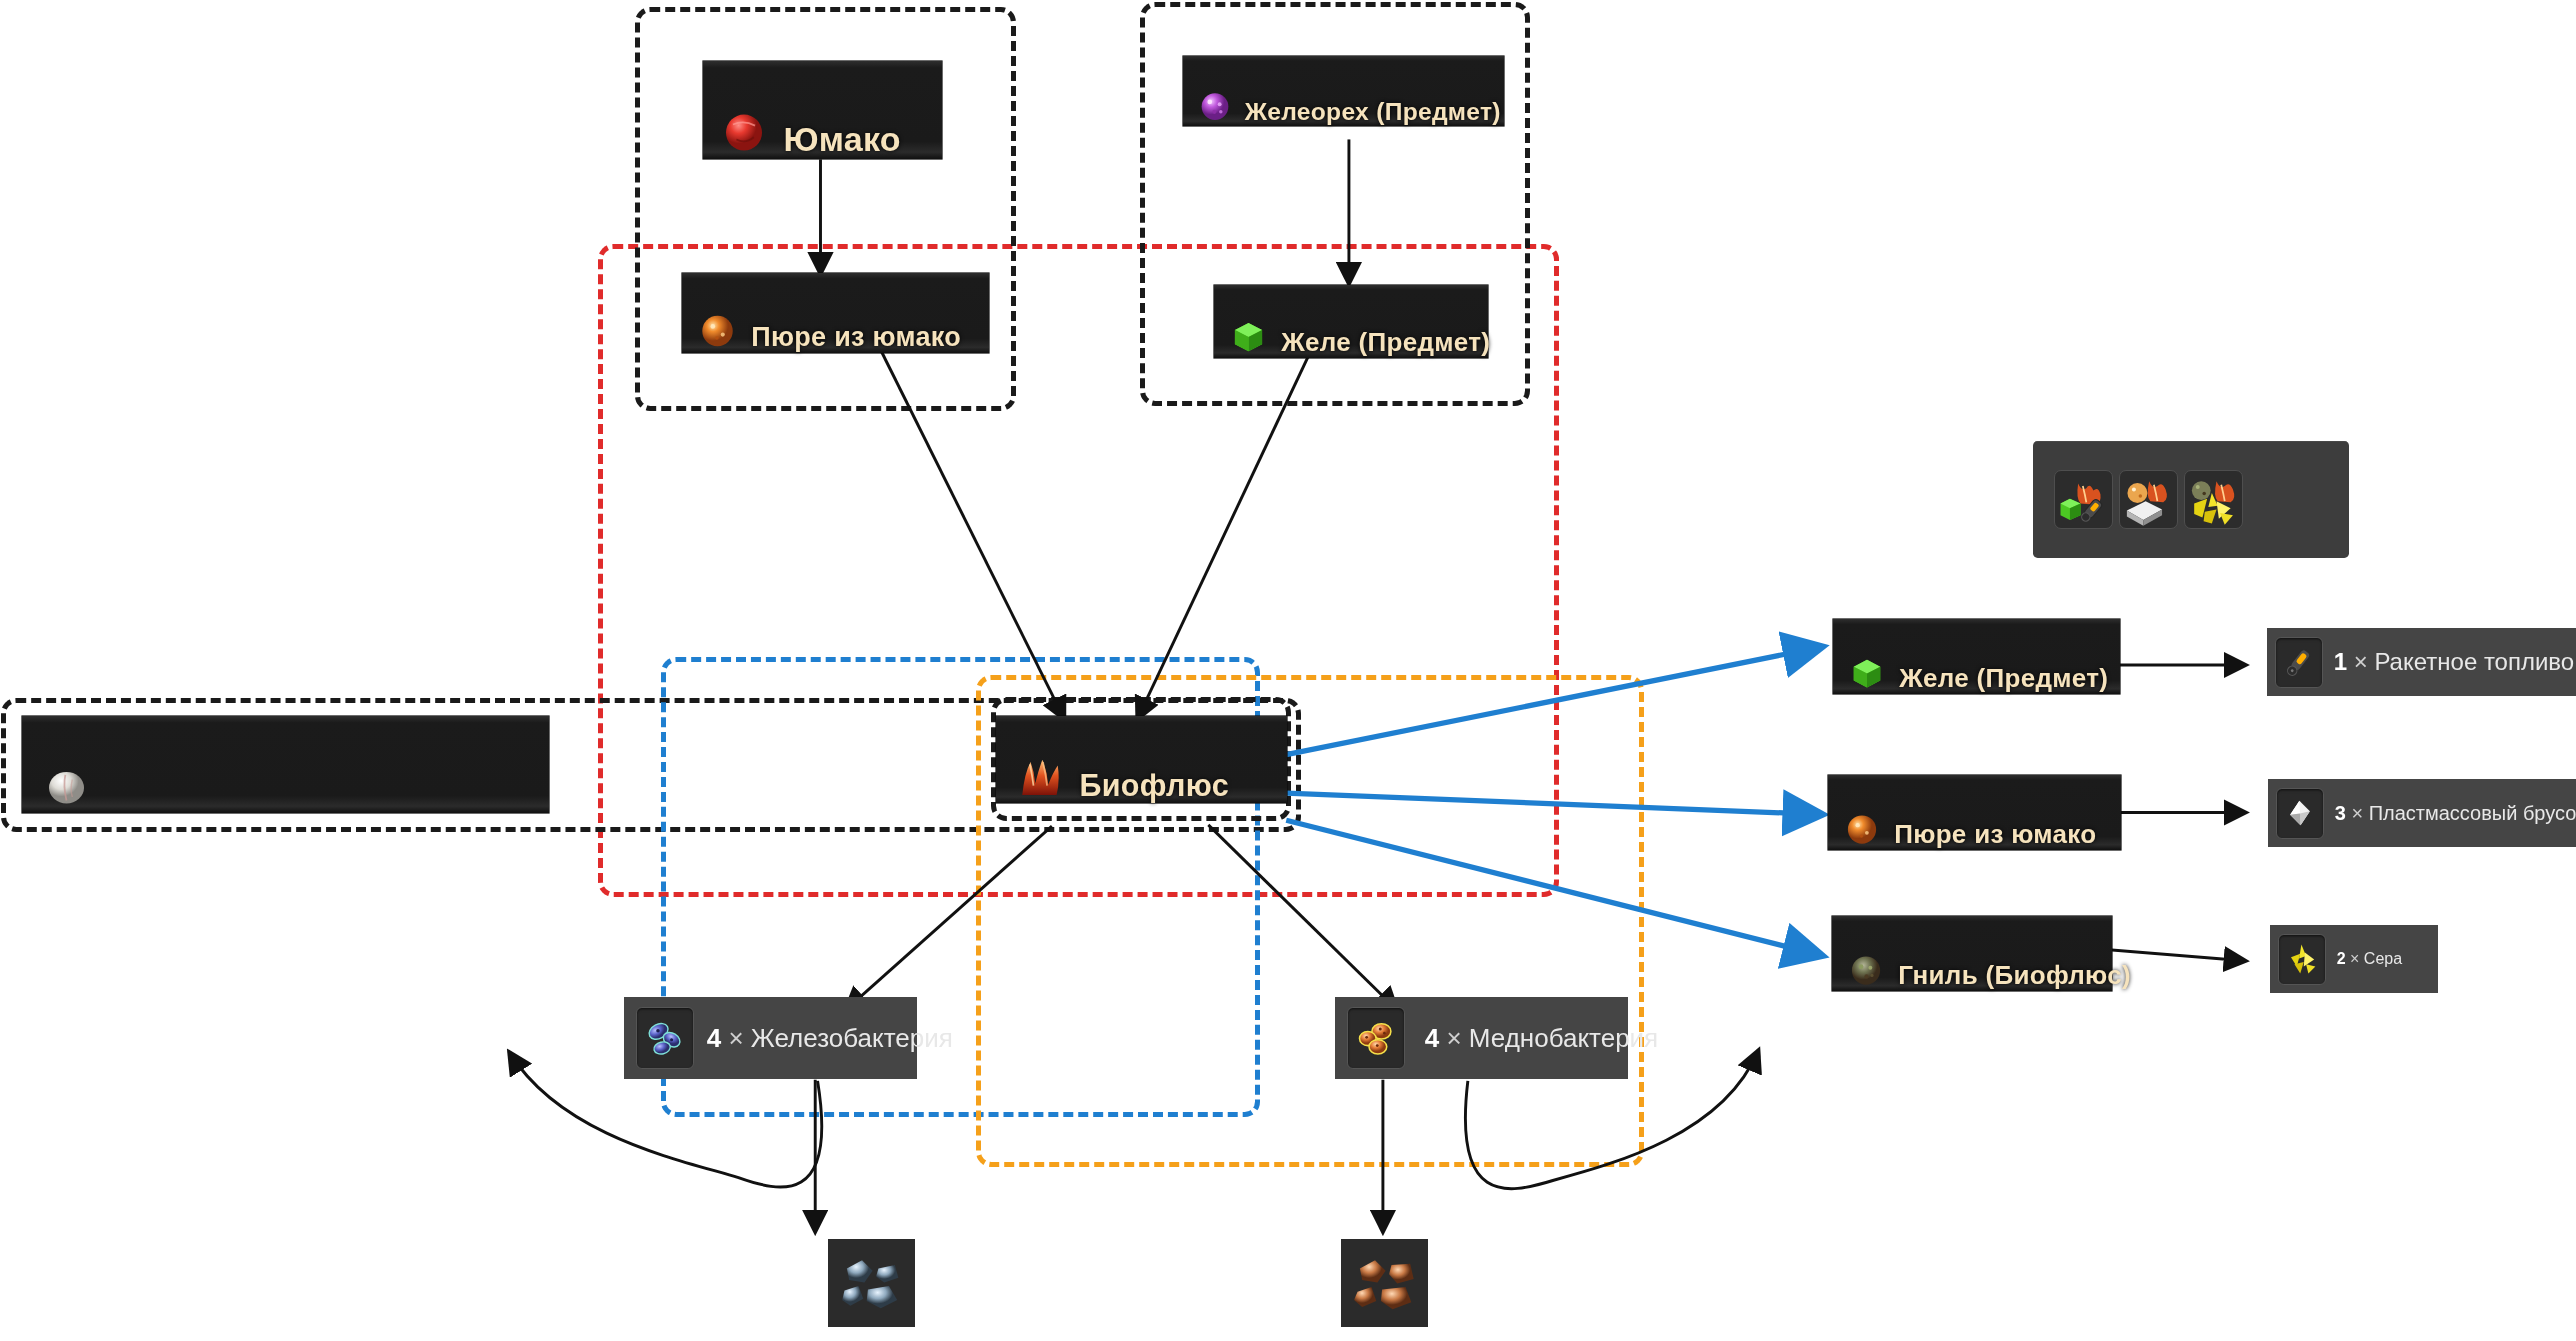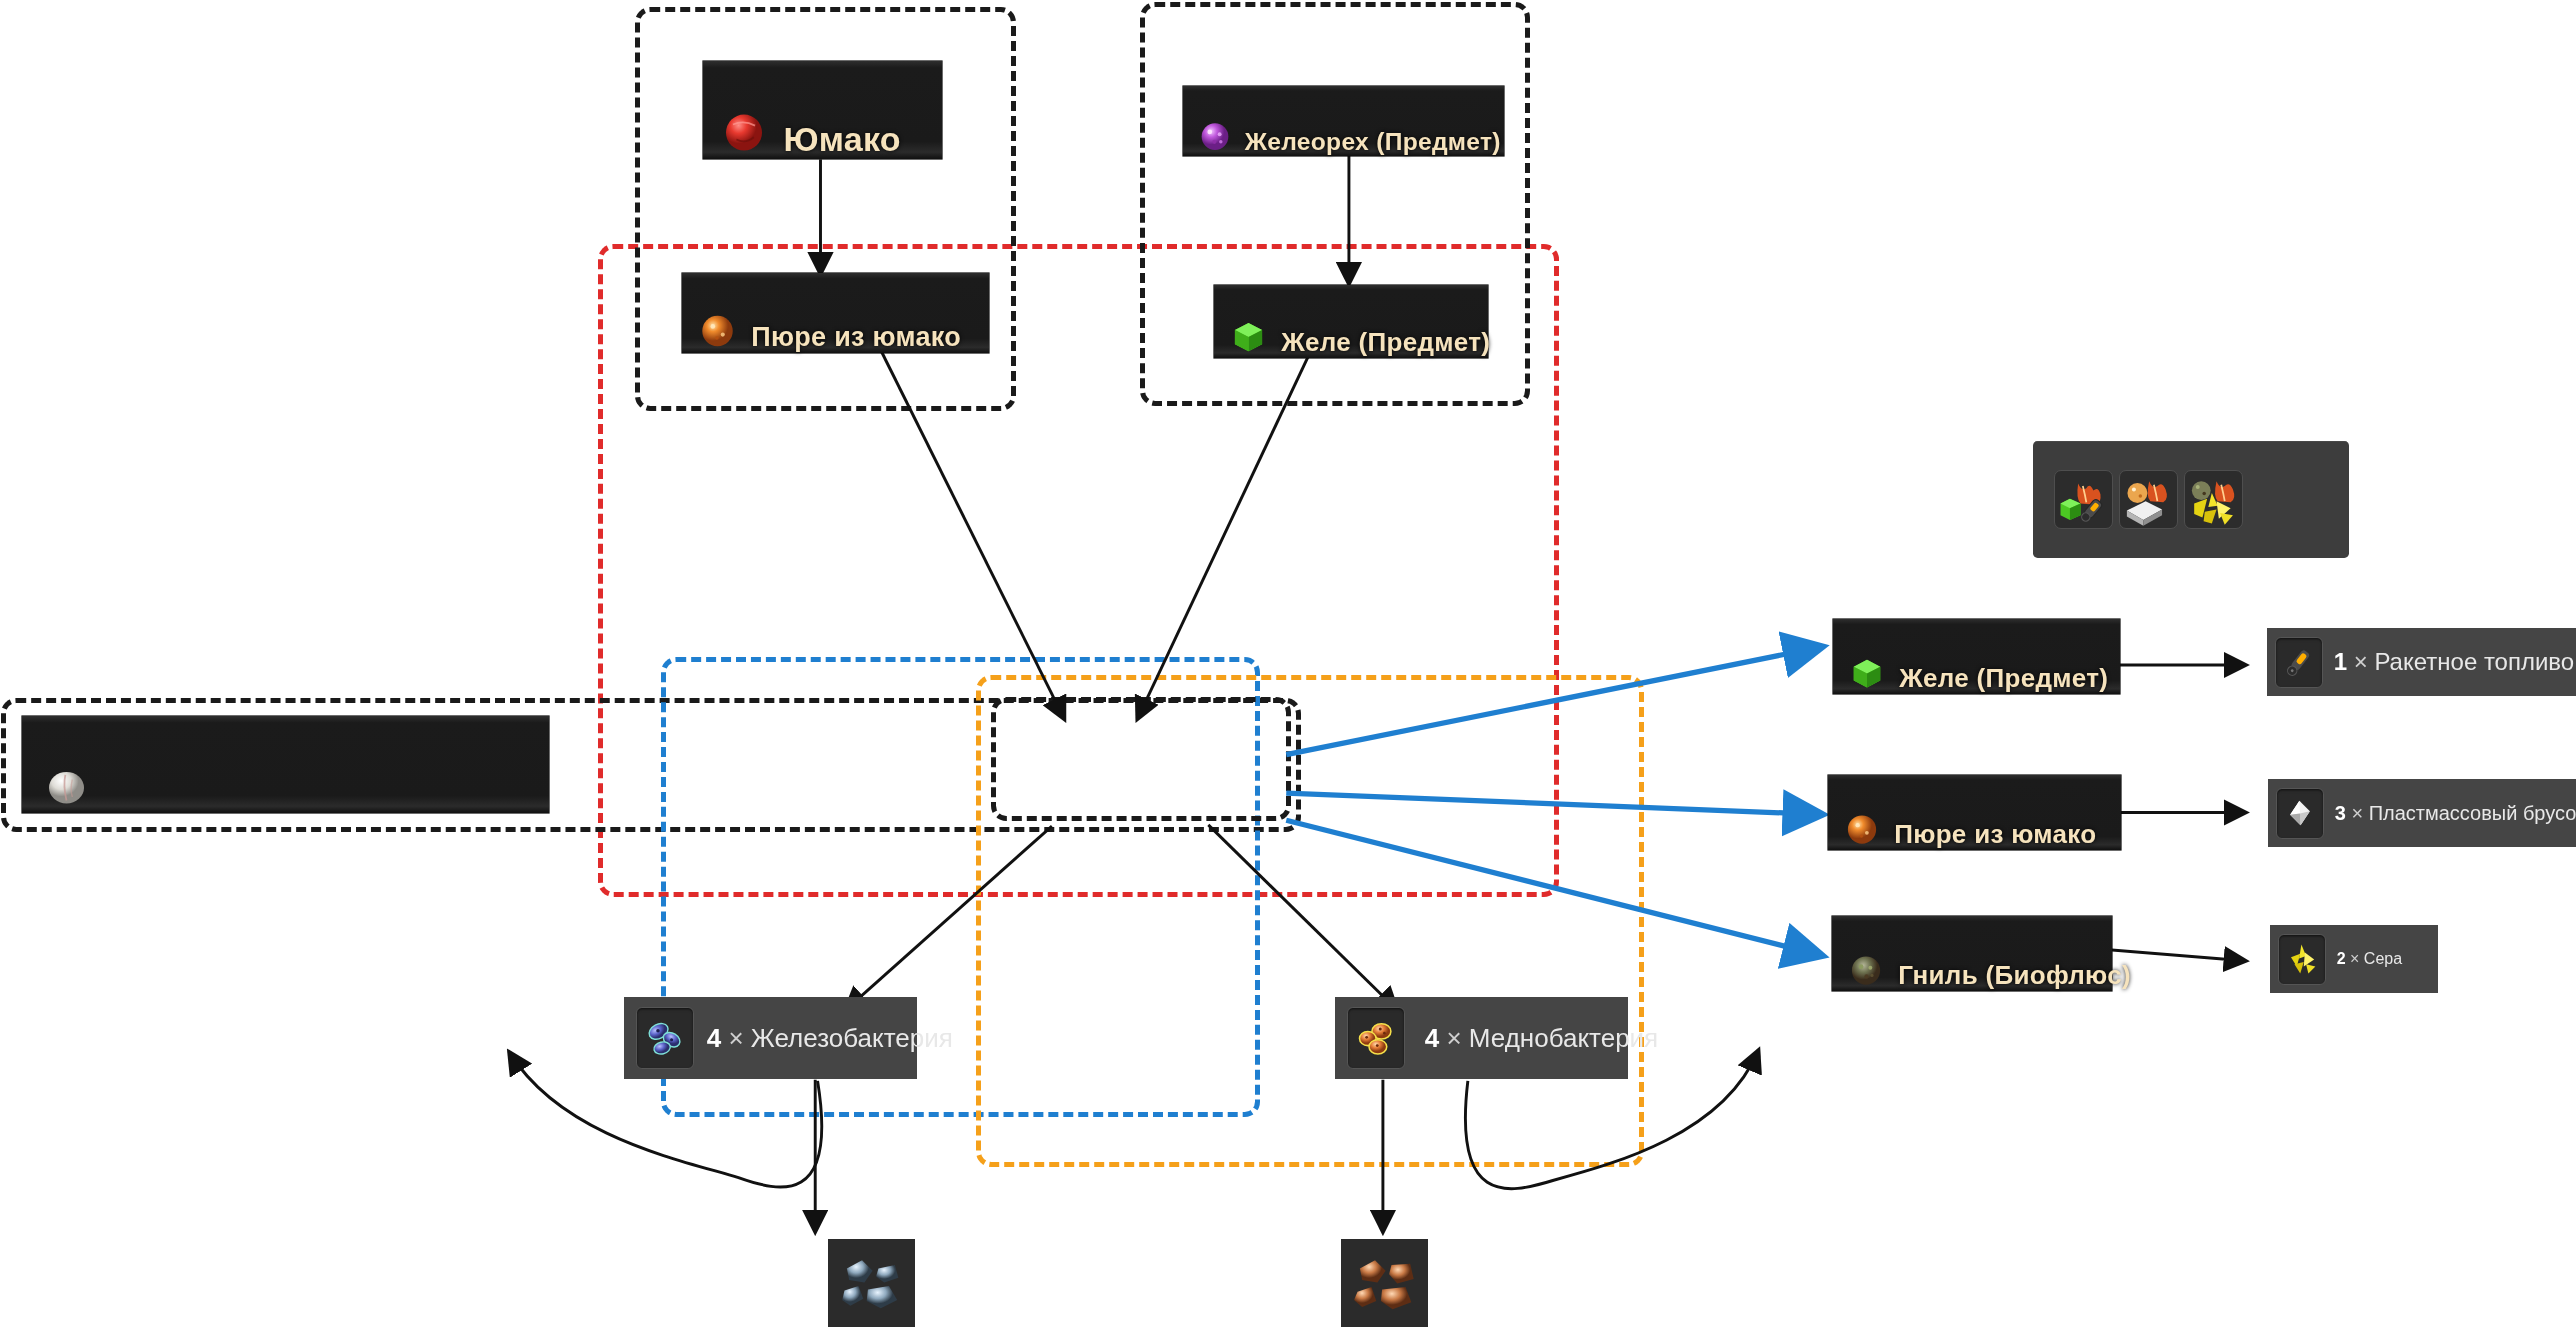--- a/index.html
+++ b/index.html
@@ -120,21 +120,21 @@
           </defs>
         <circle cx="35" cy="36" r="26" fill="url(#g-mash)"></circle>
         <circle cx="27" cy="28" r="4" fill="#ffe9c0" opacity=".85"></circle>
         <circle cx="44" cy="42" r="3.5" fill="#ffd08a" opacity=".8"></circle>
         <circle cx="34" cy="48" r="3" fill="#b8500f" opacity=".8"></circle>
       </svg>
     </span>
     <span class="txt" style="font-size:27px;margin-left:13px;">Пюре из юмако</span>
   </div>
 
-  <div class="plaque" style="left:1183px;top:86px;width:321px;height:70px;padding:0 14px;">
+  <div class="plaque" style="left:1183px;top:56px;width:321px;height:70px;padding:0 14px;">
     <span class="ico">
       <svg width="36" height="36" viewBox="0 0 62 62">
         <defs>
             <radialGradient id="g-jn" cx="35%" cy="30%">
           <stop offset="0%" stop-color="#f3c8ff"></stop>
               <stop offset="45%" stop-color="#c058dd"></stop>
           <stop offset="100%" stop-color="#6b1f86"></stop>
             </radialGradient>
           </defs>
         <circle cx="31" cy="32" r="23" fill="url(#g-jn)"></circle>
@@ -169,20 +169,37 @@
           <stop offset="100%" stop-color="#8f8d88"></stop>
             </radialGradient>
           </defs>
         <ellipse cx="42" cy="44" rx="30" ry="27" fill="url(#g-nut)"></ellipse>
         <path d="M40 22 Q36 40 42 66" stroke="#c79a95" stroke-width="3" fill="none" opacity=".75"></path>
         <path d="M52 30 Q48 46 52 60" stroke="#c79a95" stroke-width="2.4" fill="none" opacity=".55"></path>
       </svg>
     </span>
   </div>
 
+  <div class="plaque" style="left:996px;top:716px;width:291px;height:87px;padding:0 17.6px;">
+    <span class="ico">
+      <svg width="52" height="52" viewBox="0 0 88 88">
+        <defs>
+            <linearGradient id="g-bf" x1="0" y1="0" x2="0" y2="1">
+          <stop offset="0%" stop-color="#ffc277"></stop>
+              <stop offset="45%" stop-color="#e0521f"></stop>
+          <stop offset="100%" stop-color="#7d1208"></stop>
+            </linearGradient>
+          </defs>
+        <path d="M14 78 Q18 40 28 22 Q34 38 36 58 Q42 34 48 18 Q56 38 58 60 Q66 40 74 28 Q78 54 72 78 Z" fill="url(#g-bf)"></path>
+        <path d="M27 26 Q31 46 33 62" stroke="#ffd9a4" stroke-width="3" fill="none" opacity=".8"></path>
+        <path d="M49 22 Q54 44 56 62" stroke="#ffc88a" stroke-width="3" fill="none" opacity=".7"></path>
+      </svg>
+    </span>
+    <span class="txt" style="font-size:30.5px;margin-left:14px;">Биофлюс</span>
+  </div>
 
   <div class="plaque" style="left:1833px;top:619px;width:287px;height:75px;padding:0 15.2px;">
     <span class="ico">
       <svg width="38" height="38" viewBox="0 0 66 66">
         <polygon points="33,10 56,22 56,46 33,58 10,46 10,22" fill="#4cc823"></polygon>
         <polygon points="33,10 56,22 33,34 10,22" fill="#7ff05a"></polygon>
         <polygon points="33,34 56,22 56,46 33,58" fill="#2c8c12"></polygon>
         <polygon points="33,34 10,22 10,46 33,58" fill="#3fae1a"></polygon>
       </svg>
     </span>

